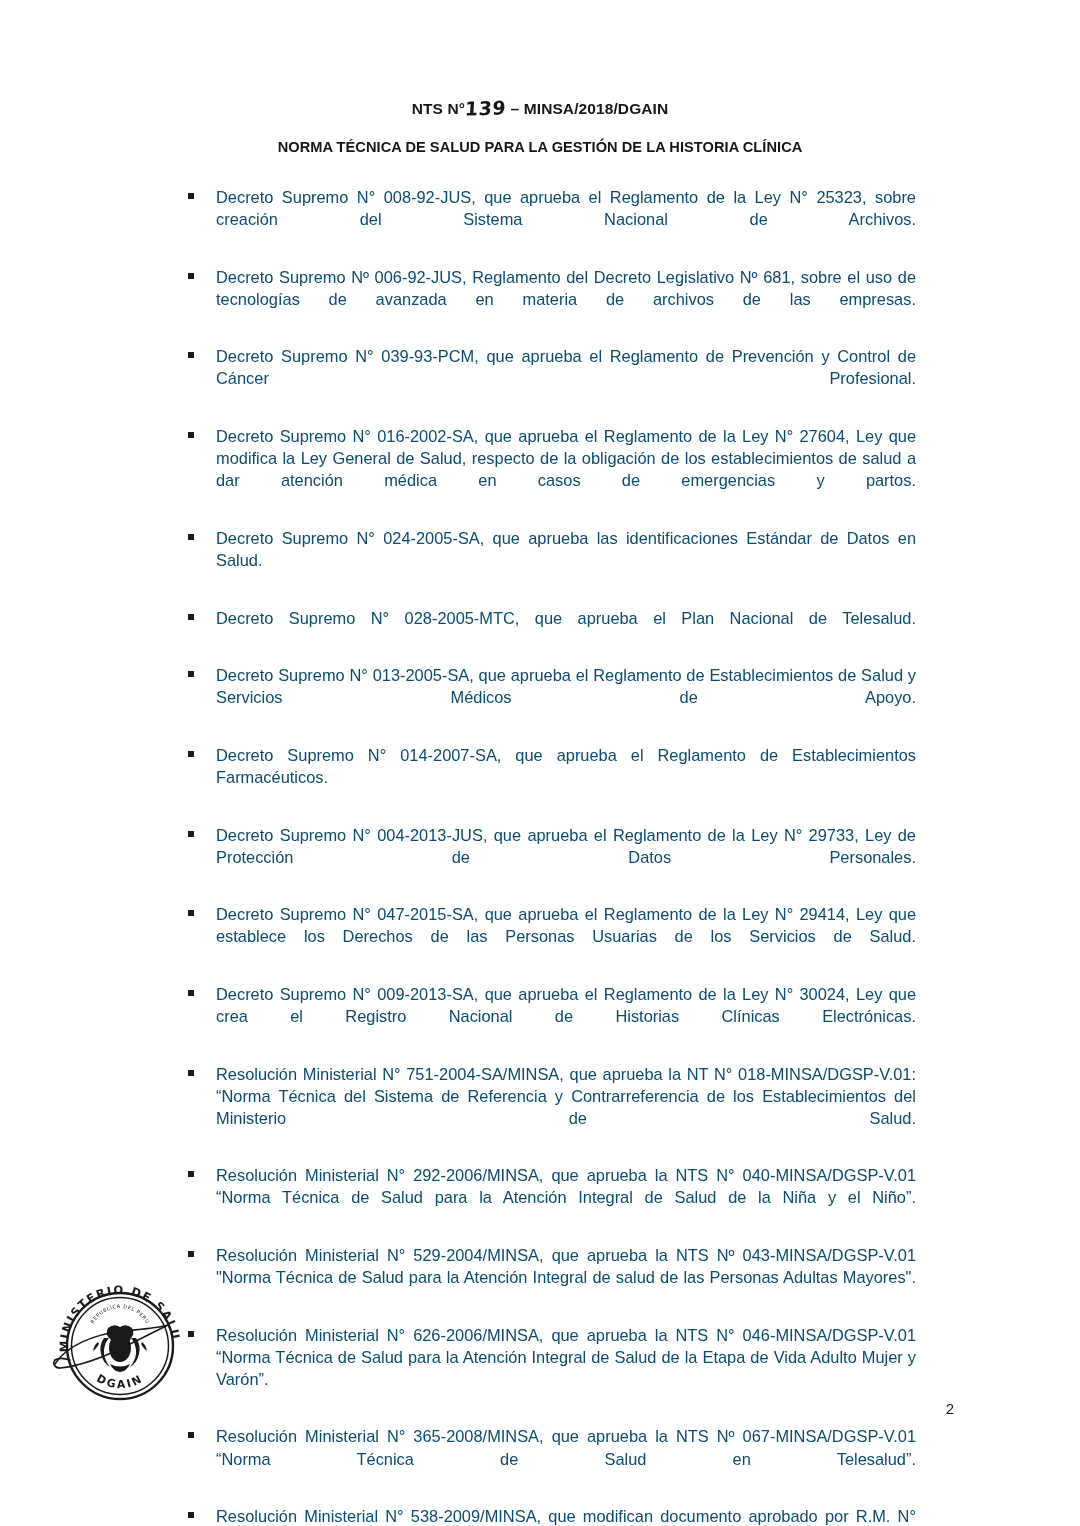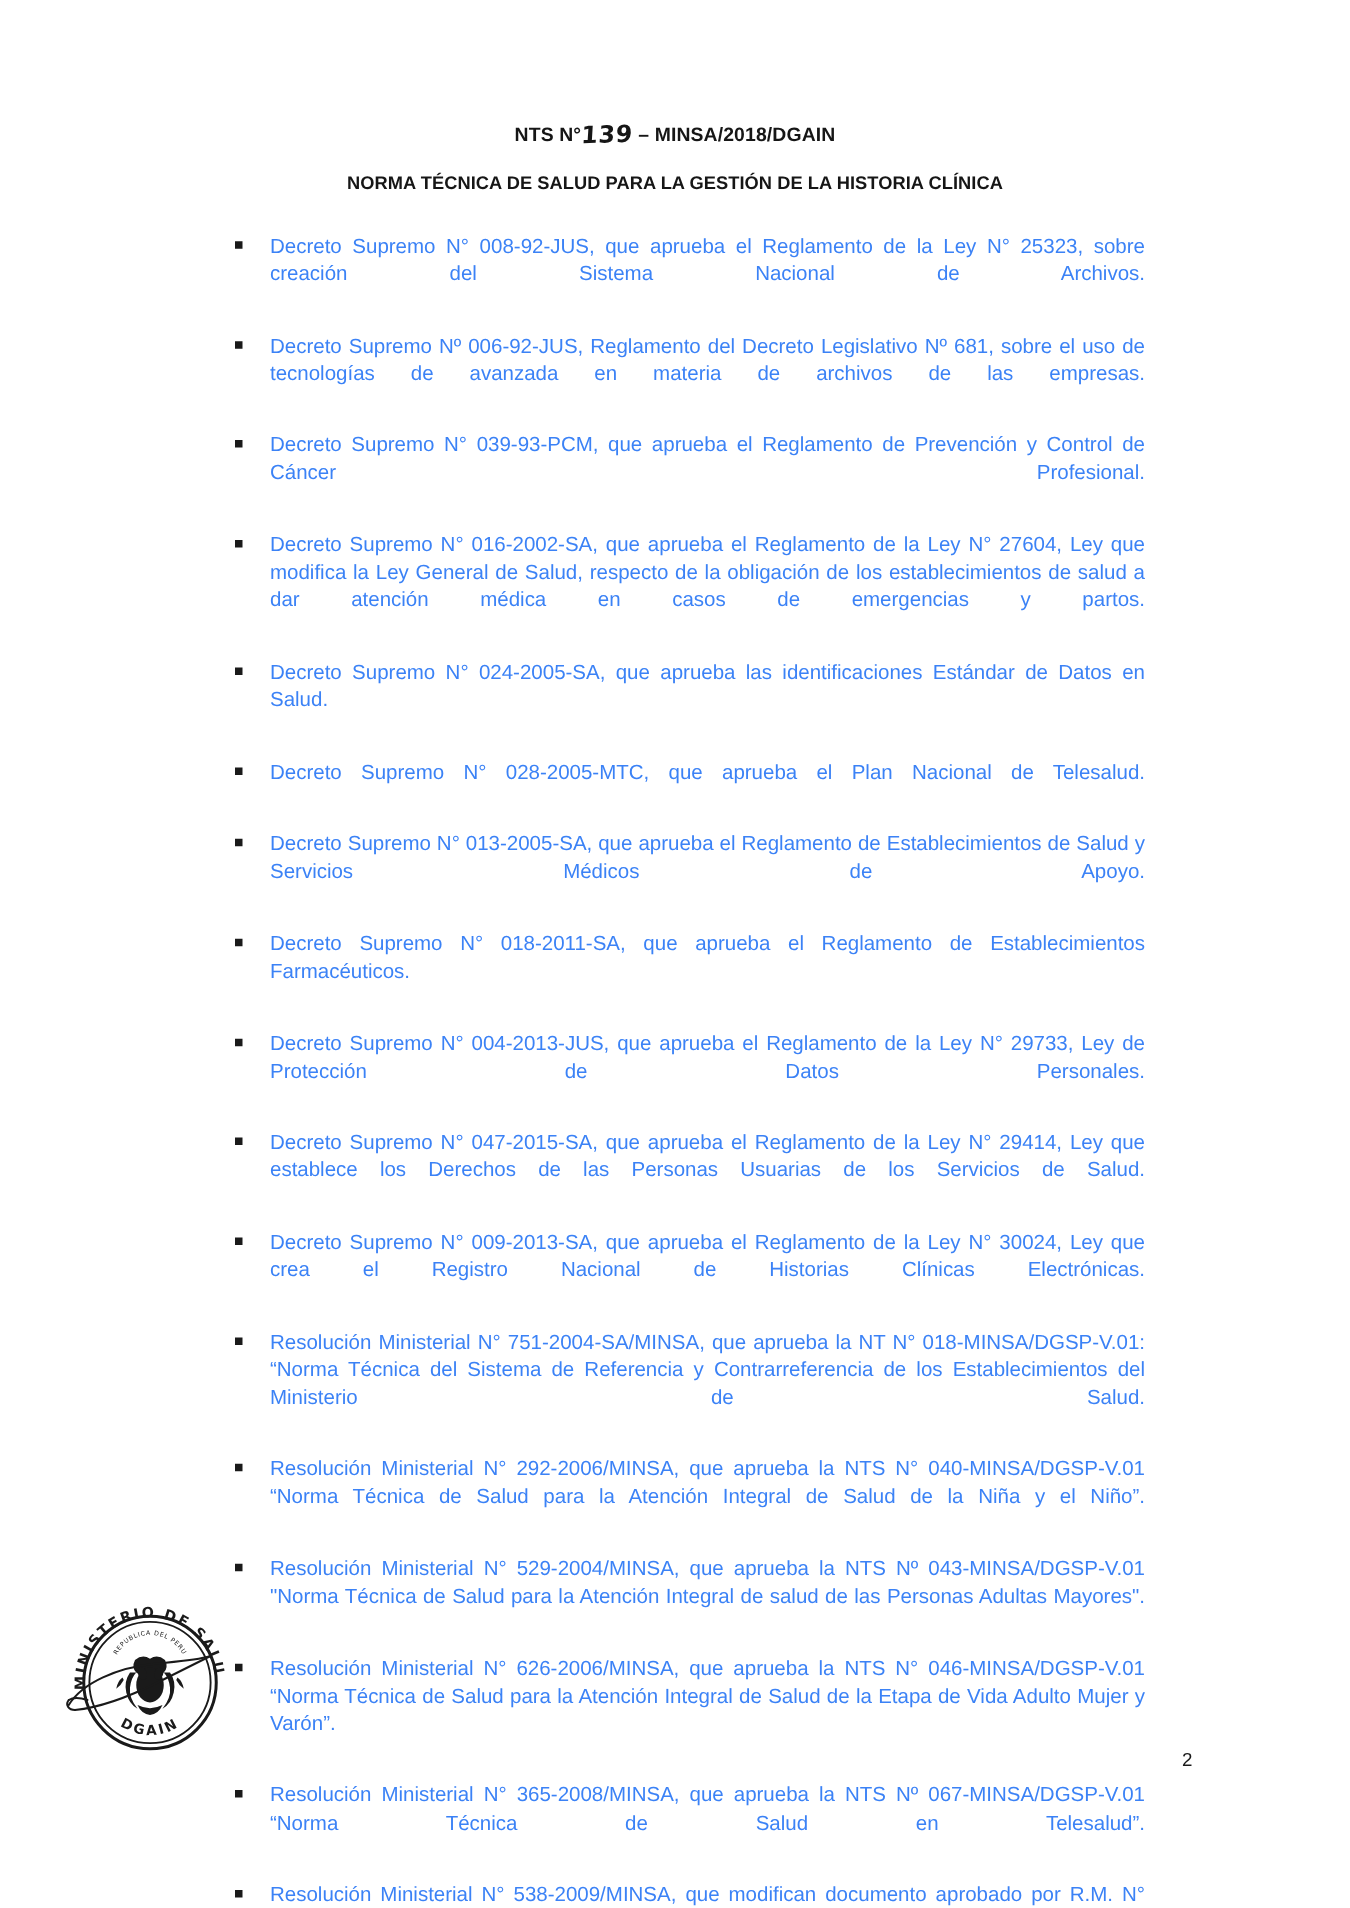--- a/index.html
+++ b/index.html
@@ -65,21 +65,21 @@
     width: 728px;
   }
   .bullet-item {
     position: relative;
     padding-left: 28px;
     margin-bottom: 13.5px;
     font-size: 16.4px;
     line-height: 1.345;
     text-align: justify;
     text-justify: inter-word;
-    color: #3b82f6;
+    color: #0c4a6e;
   }
   .bullet-item:last-child {
     margin-bottom: 0;
   }
   .bullet-item .marker {
     position: absolute;
     left: 0;
     top: 7px;
     width: 6px;
     height: 6px;
@@ -160,21 +160,21 @@
       <span class="txt">Decreto Supremo N° 028-2005-MTC, que aprueba el Plan Nacional de Telesalud.</span>
     </div>
 
     <div class="bullet-item">
       <span class="marker"></span>
       <span class="txt">Decreto Supremo N° 013-2005-SA, que aprueba el Reglamento de Establecimientos de Salud y Servicios Médicos de Apoyo.</span>
     </div>
 
     <div class="bullet-item">
       <span class="marker"></span>
-      <span class="txt">Decreto Supremo N° 018-2011-SA, que aprueba el Reglamento de Establecimientos Farmacéuticos.</span>
+      <span class="txt">Decreto Supremo N° 014-2007-SA, que aprueba el Reglamento de Establecimientos Farmacéuticos.</span>
     </div>
 
     <div class="bullet-item">
       <span class="marker"></span>
       <span class="txt">Decreto Supremo N° 004-2013-JUS, que aprueba el Reglamento de la Ley N° 29733, Ley de Protección de Datos Personales.</span>
     </div>
 
     <div class="bullet-item">
       <span class="marker"></span>
       <span class="txt">Decreto Supremo N° 047-2015-SA, que aprueba el Reglamento de la Ley N° 29414, Ley que establece los Derechos de las Personas Usuarias de los Servicios de Salud.</span>

